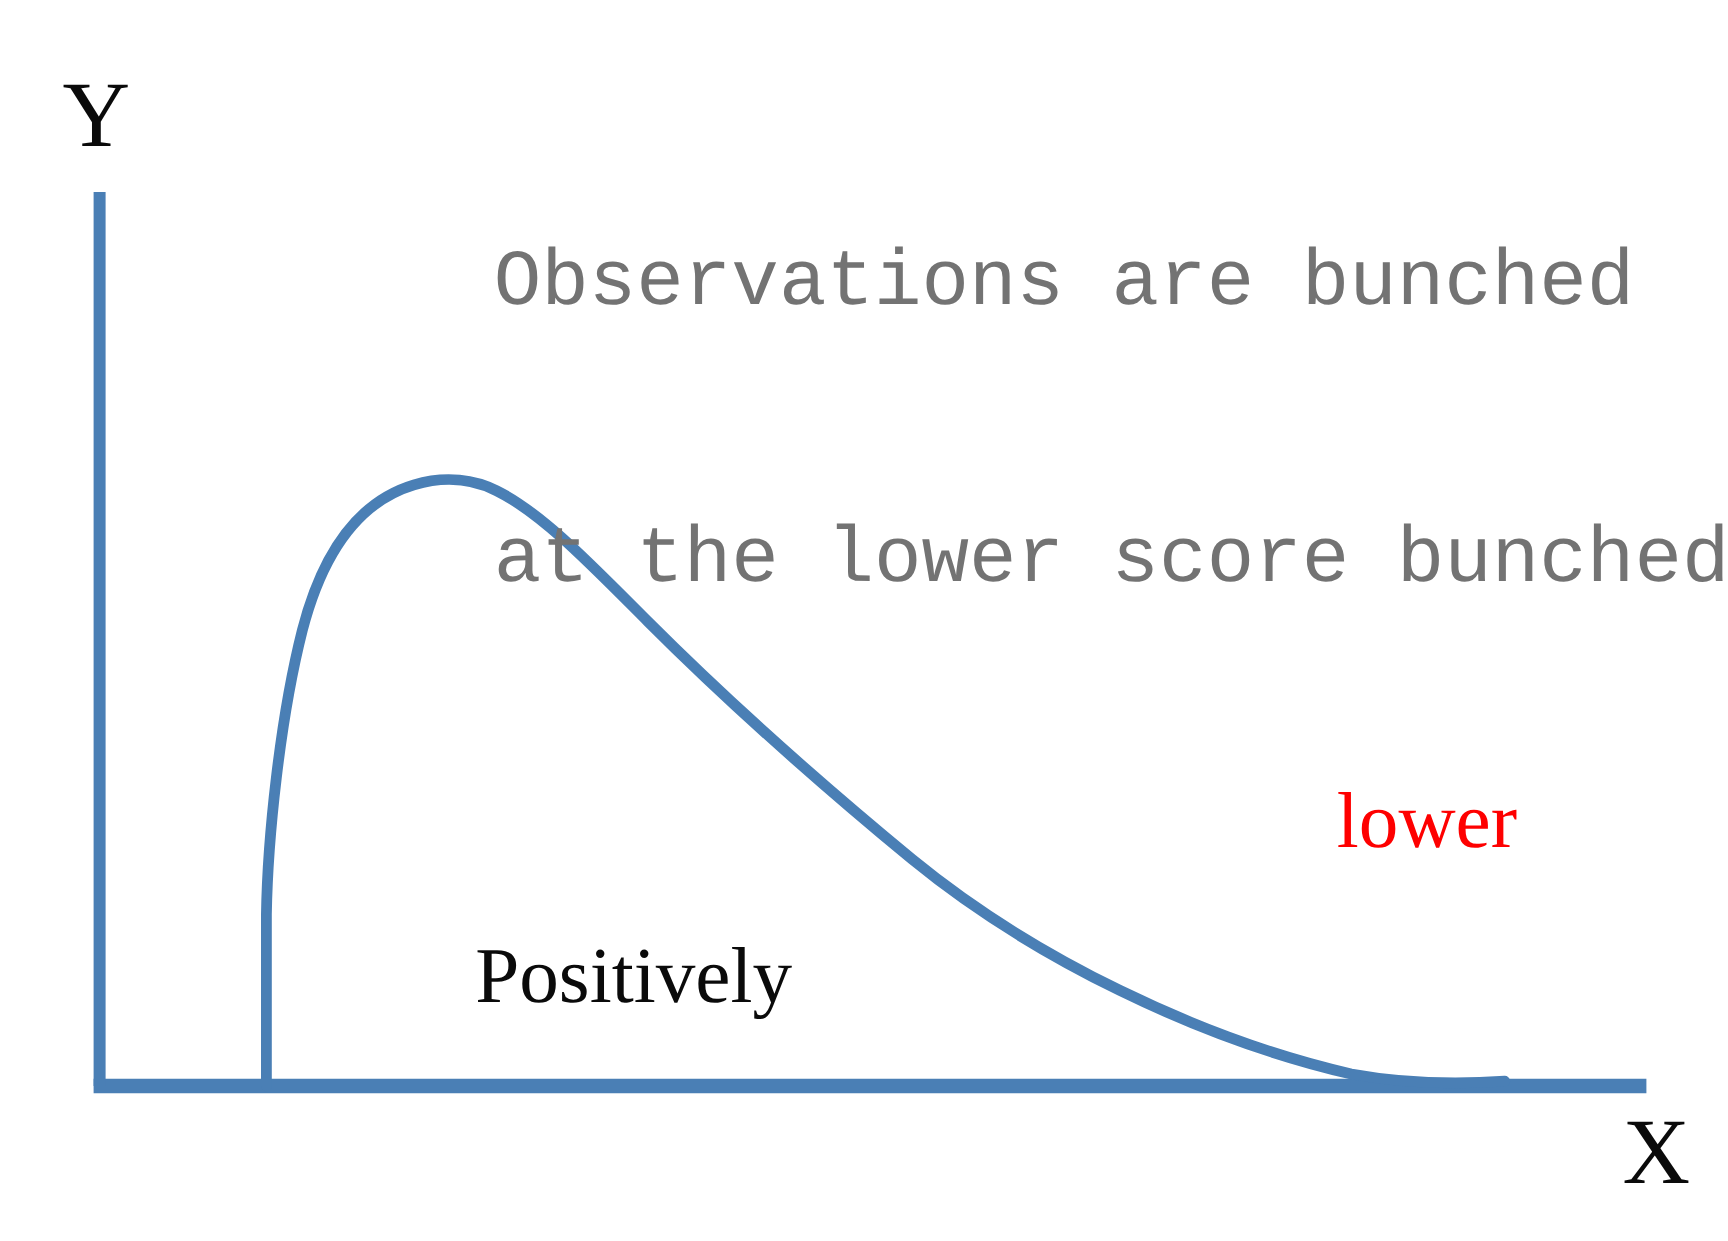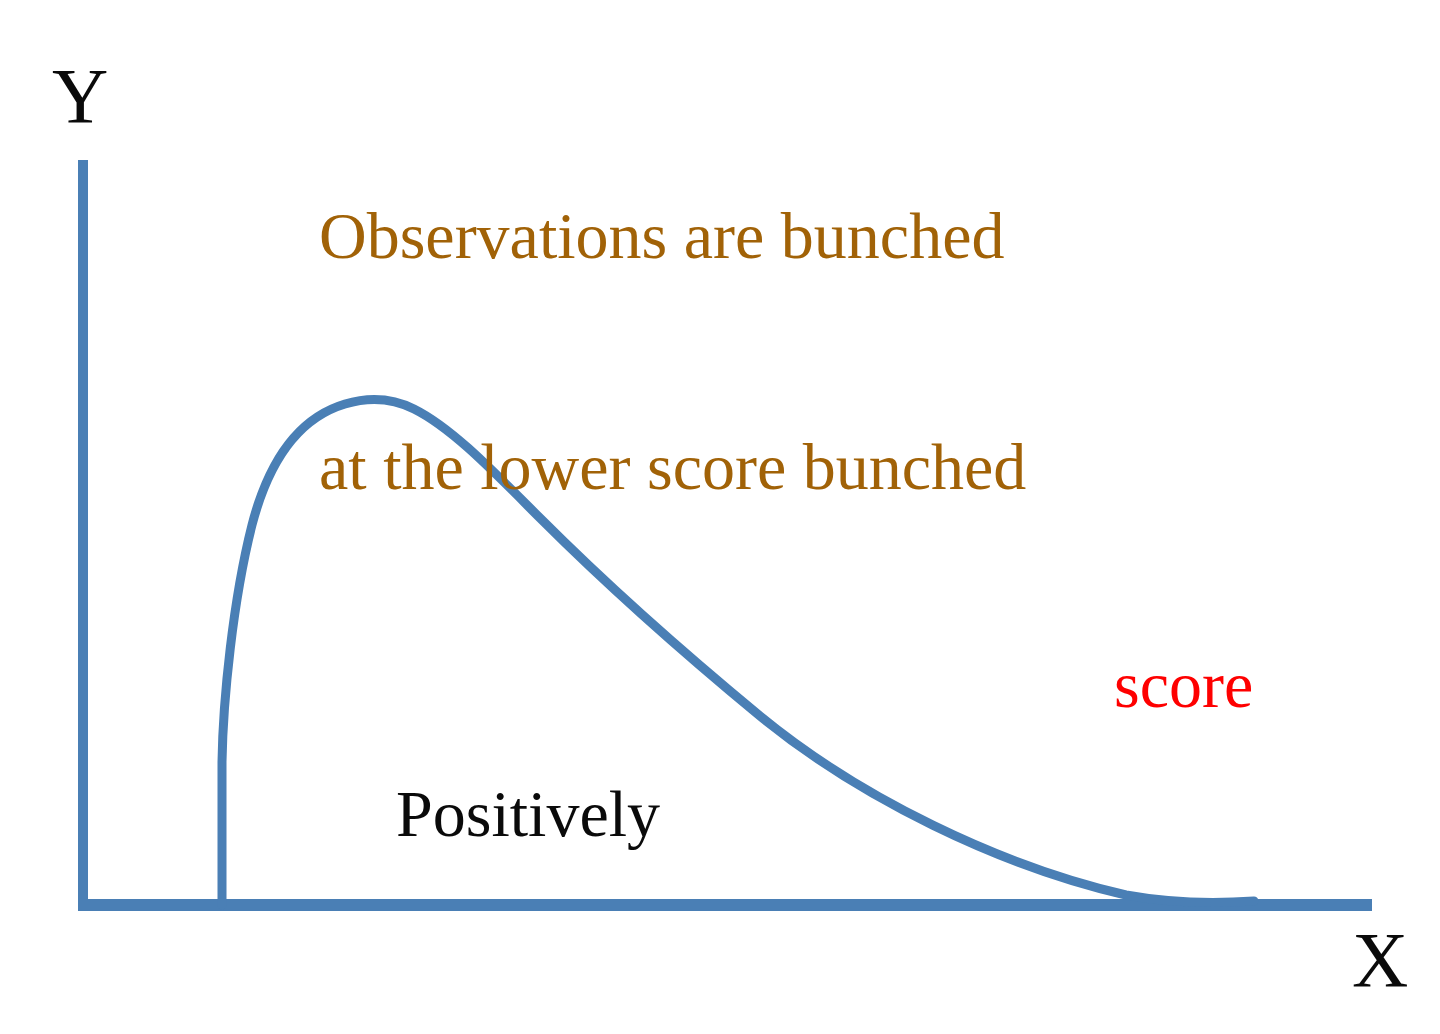--- a/index.html
+++ b/index.html
@@ -81,25 +81,25 @@
              C 452 428, 492 470, 540 518
              C 600 578, 680 650, 760 716
              C 860 798, 1000 866, 1126 895
              C 1170 903, 1210 904, 1254 901" fill="none" stroke="#4a7fb5" stroke-width="9" stroke-linecap="round" stroke-linejoin="round"></path>
   </svg>
 
   <div class="label" id="y-axis-label" style="color: rgb(10, 10, 10);">Y</div>
 
   <div class="label" id="x-axis-label" style="color: rgb(10, 10, 10);">X</div>
 
-  <div class="label" id="annotation-observations" style="color: #a16207;">
+  <div class="label" id="annotation-observations" style="color: #737373; font-family: Liberation Mono, monospace;">
     <span class="line1">Observations are bunched</span><br>
     <span class="line2">at the lower score bunched</span>
   </div>
 
   <div class="label" id="annotation-skew" style="color: rgb(10, 10, 10);">
     <span class="line1">Positively</span><br>
     
   </div>
 
-  <div class="label" id="annotation-tail" style="color: rgb(254, 0, 0);">score</div>
+  <div class="label" id="annotation-tail" style="color: rgb(254, 0, 0);">lower</div>
 
 </div>
 
 </body></html>

